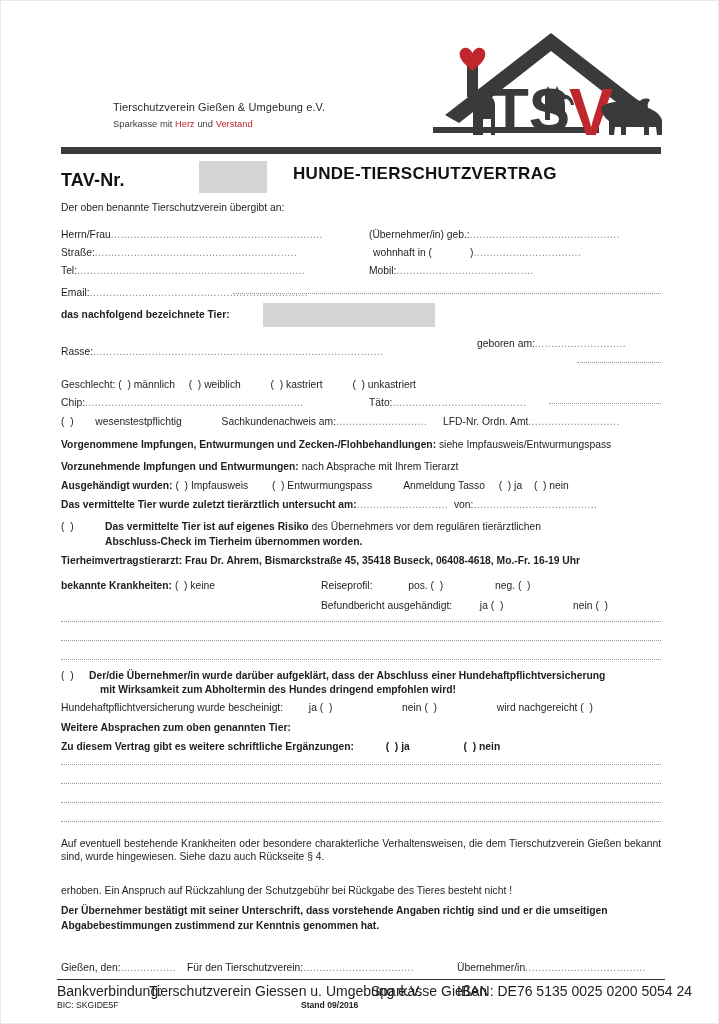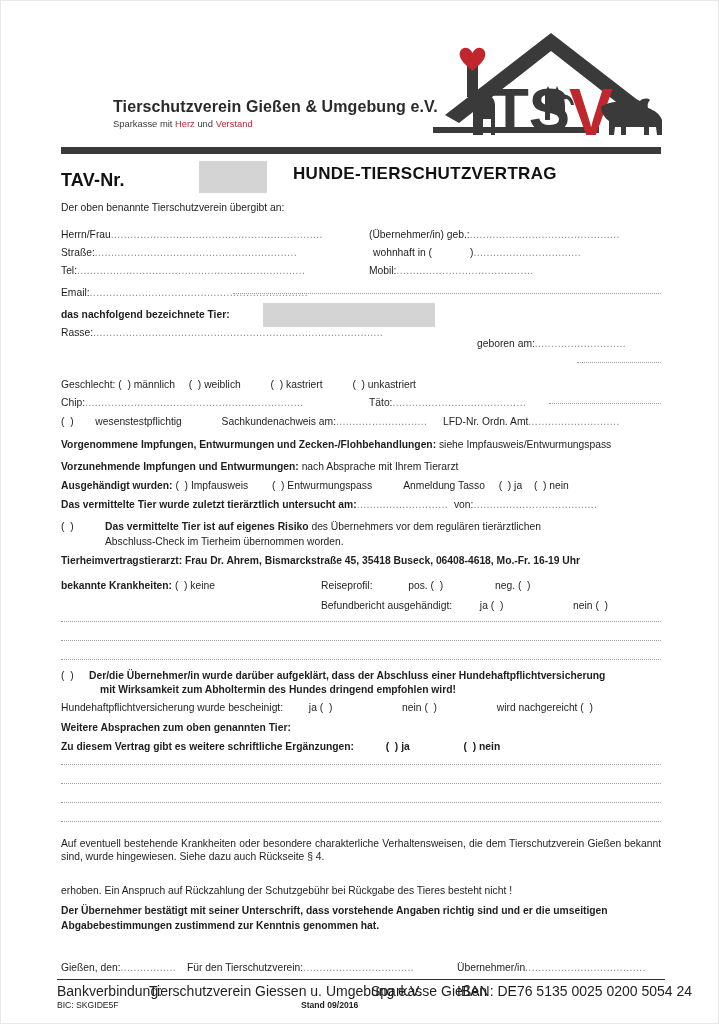--- a/index.html
+++ b/index.html
@@ -30,22 +30,22 @@
   #logo svg { display: block; width: 240px; height: 122px; }
 
   
   #org-block {
     position: absolute;
     left: 112px;
     top: 99px;
     width: 340px;
   }
   .org-name {
-    font-size: 16px;
-    font-weight: bold;
+    font-size: 11px;
+    font-weight: normal;
     color: #2a2a2a;
     letter-spacing: 0.1px;
     line-height: 14px;
   }
   .org-slogan {
     font-size: 9.4px;
     color: #3b3b3b;
     line-height: 14px;
     margin-top: 3px;
   }
@@ -196,21 +196,21 @@
 
   <div class="line" style="left:60px; top:263px;"><span>Tel:</span><span class="dots">......................................................................</span></div>
   <div class="line" style="left:368px; top:263px;"><span>Mobil:</span><span class="dots">..........................................</span></div>
 
   <div class="line" style="left:60px; top:285px;"><span>Email:</span><span class="dots">...................................................................</span></div>
   <div class="dotrule" style="left:232px; top:292px; width:428px;"></div>
 
   <div class="line b" style="left:60px; top:307px;">das nachfolgend bezeichnete Tier:</div>
   <div id="animal-box"></div>
 
-  <div class="line" style="left:60px; top:325px;"><span>Rasse:</span><span class="dots">.........................................................................................</span></div>
+  <div class="line" style="left:60px; top:344px;"><span>Rasse:</span><span class="dots">.........................................................................................</span></div>
   <div class="line" style="left:476px; top:336px;"><span>geboren am:</span><span class="dots">............................</span></div>
 
   <div class="dotrule" style="left:576px; top:361px; width:84px;"></div>
 
   <div class="line" style="left:60px; top:377px;">
     <span>Geschlecht:</span>
     <span>(&nbsp;&nbsp;)</span>
     <span>männlich</span>
     <span style="display:inline-block;width:8px"></span>
     <span>(&nbsp;&nbsp;)</span>
@@ -255,21 +255,21 @@
     <span>ja</span>
     <span style="display:inline-block;width:6px"></span>
     <span>(&nbsp;&nbsp;)</span>
     <span>nein</span>
   </div>
 
   <div class="line" style="left:60px; top:497px;"><span class="b">Das vermittelte Tier wurde zuletzt tierärztlich untersucht am:</span><span class="dots">............................</span><span style="display:inline-block;width:6px"></span><span>von:</span><span class="dots">......................................</span></div>
 
   <div class="line" style="left:60px; top:519px;">(&nbsp;&nbsp;)</div>
   <div class="line" style="left:104px; top:519px;"><span class="b">Das vermittelte Tier ist </span><span class="b">auf eigenes Risiko</span><span> des Übernehmers vor dem regulären tierärztlichen</span></div>
-  <div class="line" style="left:104px; top:534px;">Abschluss-Check im Tierheim übernommen worden.</div>
+  <div class="line" style="left:104px; top:534px;font-weight:bold;">Abschluss-Check im Tierheim übernommen worden.</div>
 
   <div class="line b" style="left:60px; top:553px;">Tierheimvertragstierarzt: Frau Dr. Ahrem, Bismarckstraße 45, 35418 Buseck, 06408-4618, Mo.-Fr. 16-19 Uhr</div>
 
   <div class="line" style="left:60px; top:578px;">
     <span class="b">bekannte Krankheiten:</span>
     <span>(&nbsp;&nbsp;)</span>
     <span>keine</span>
   </div>
   <div class="line" style="left:320px; top:578px;">
     <span>Reiseprofil:</span>

